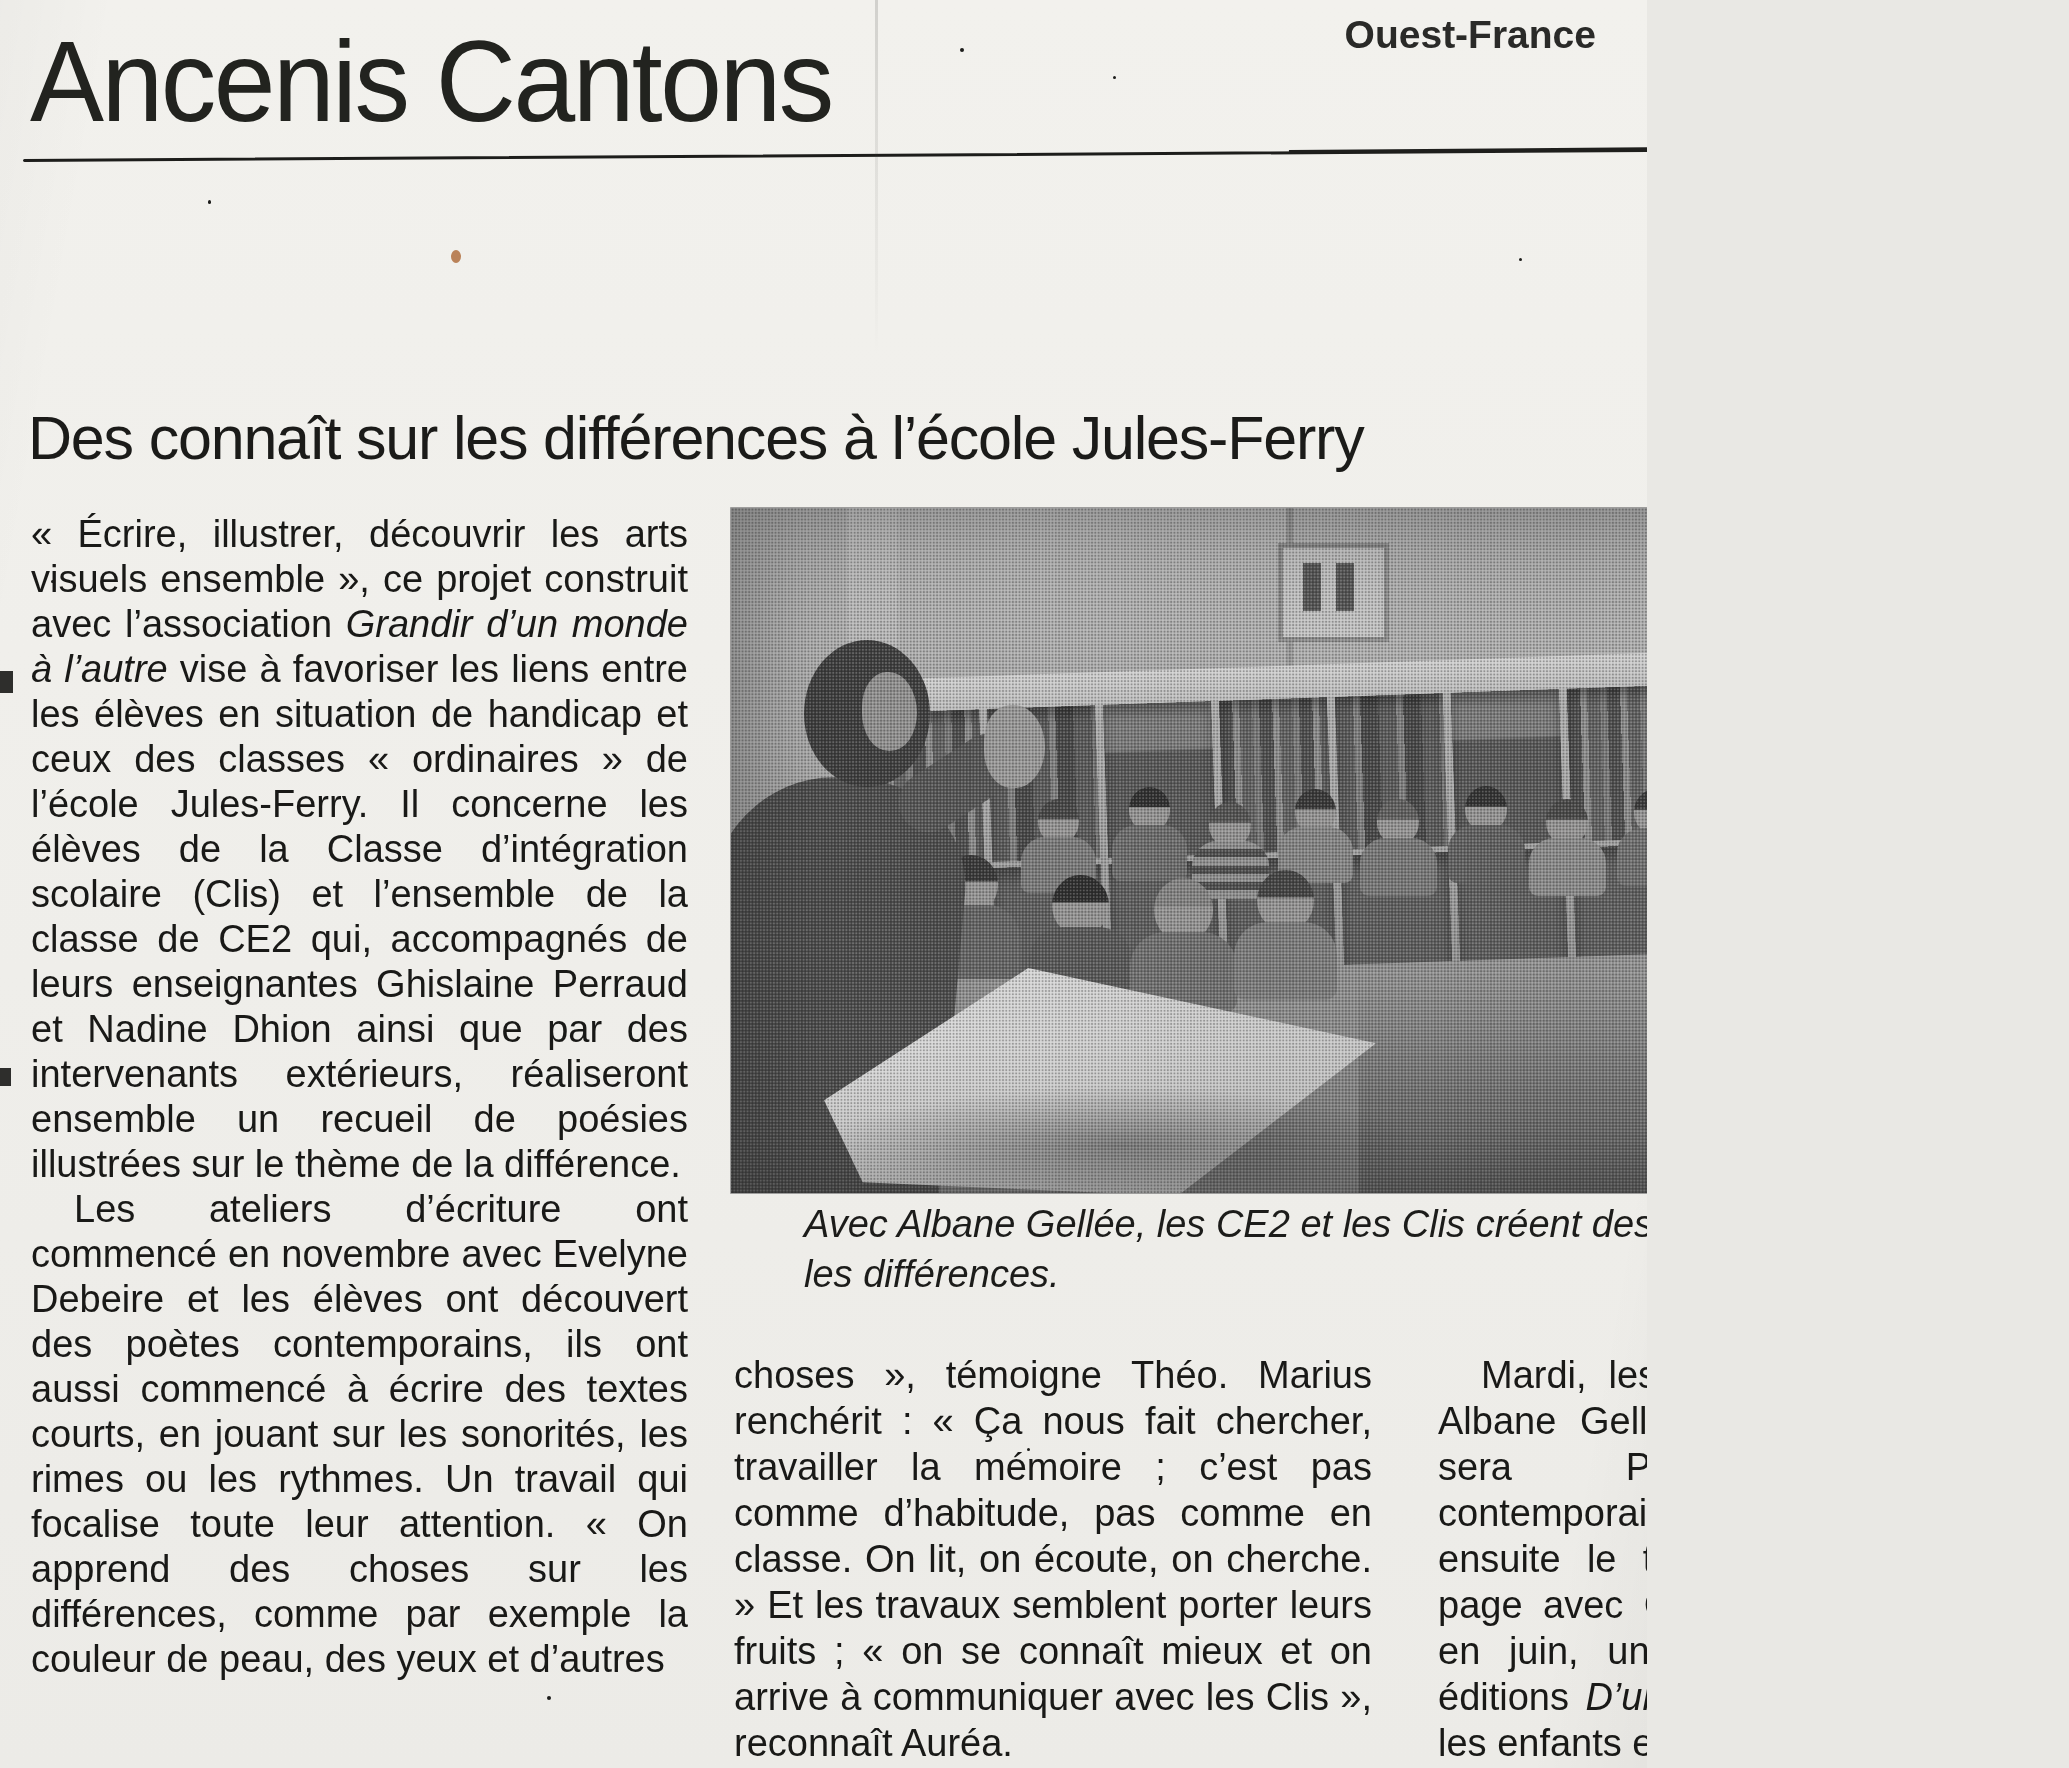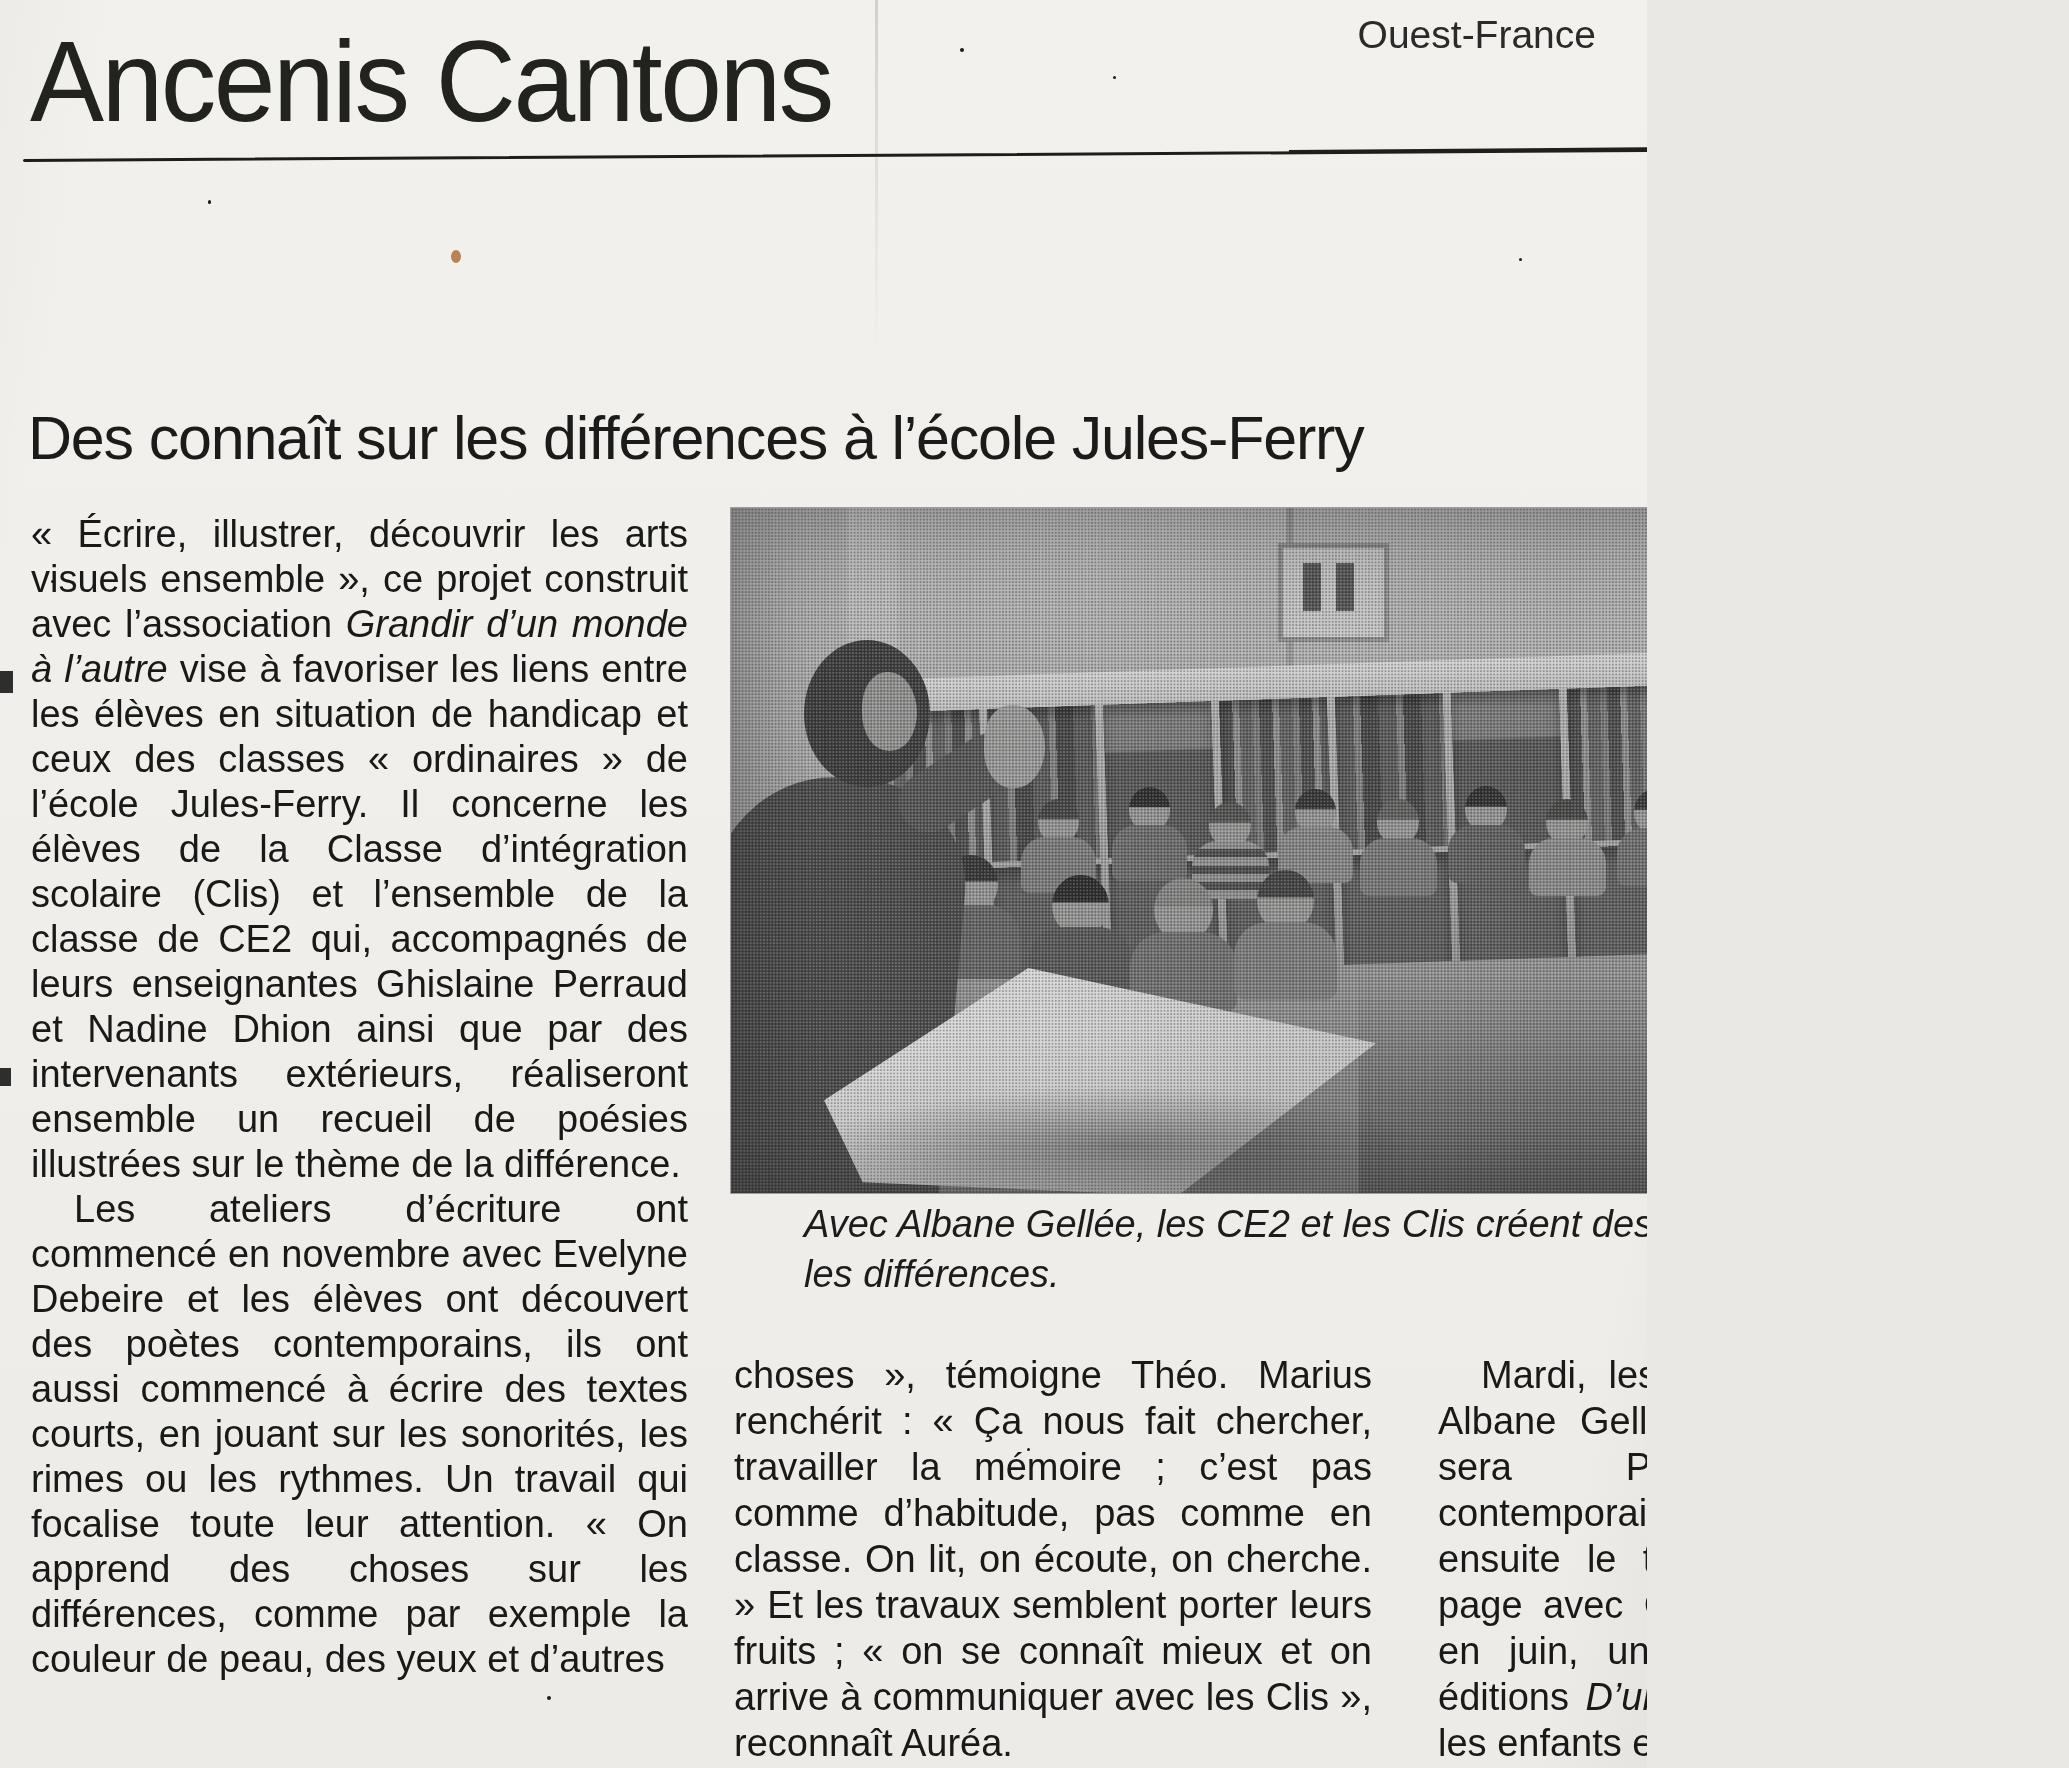--- a/index.html
+++ b/index.html
@@ -16,21 +16,21 @@
     color:#161616;
   }
   
   .masthead{
     position:absolute;left:30px;top:15px;
     font-size:111px;letter-spacing:-2.5px;color:#22231f;
     transform:scaleY(1.04);transform-origin:left top;white-space:nowrap;
   }
   .pubname{
     position:absolute;right:51px;top:13.2px;
-    font-size:39px;color:#2a2a28;text-align:right;white-space:nowrap;
+    font-size:39px;color:#2a2a28;text-align:right;white-space:nowrap;font-weight:bold;
   }
   .pubdate{
     position:absolute;right:50px;top:63px;
     font-size:39px;color:#2a2a28;text-align:right;white-space:nowrap;
   }
   .rule{
     position:absolute;left:23px;top:159px;width:2042px;height:3.3px;
     background:linear-gradient(90deg,#1d1d1b 0 60%, #232320);
     transform:rotate(-0.35deg);transform-origin:left center;
     border-radius:1.7px;

